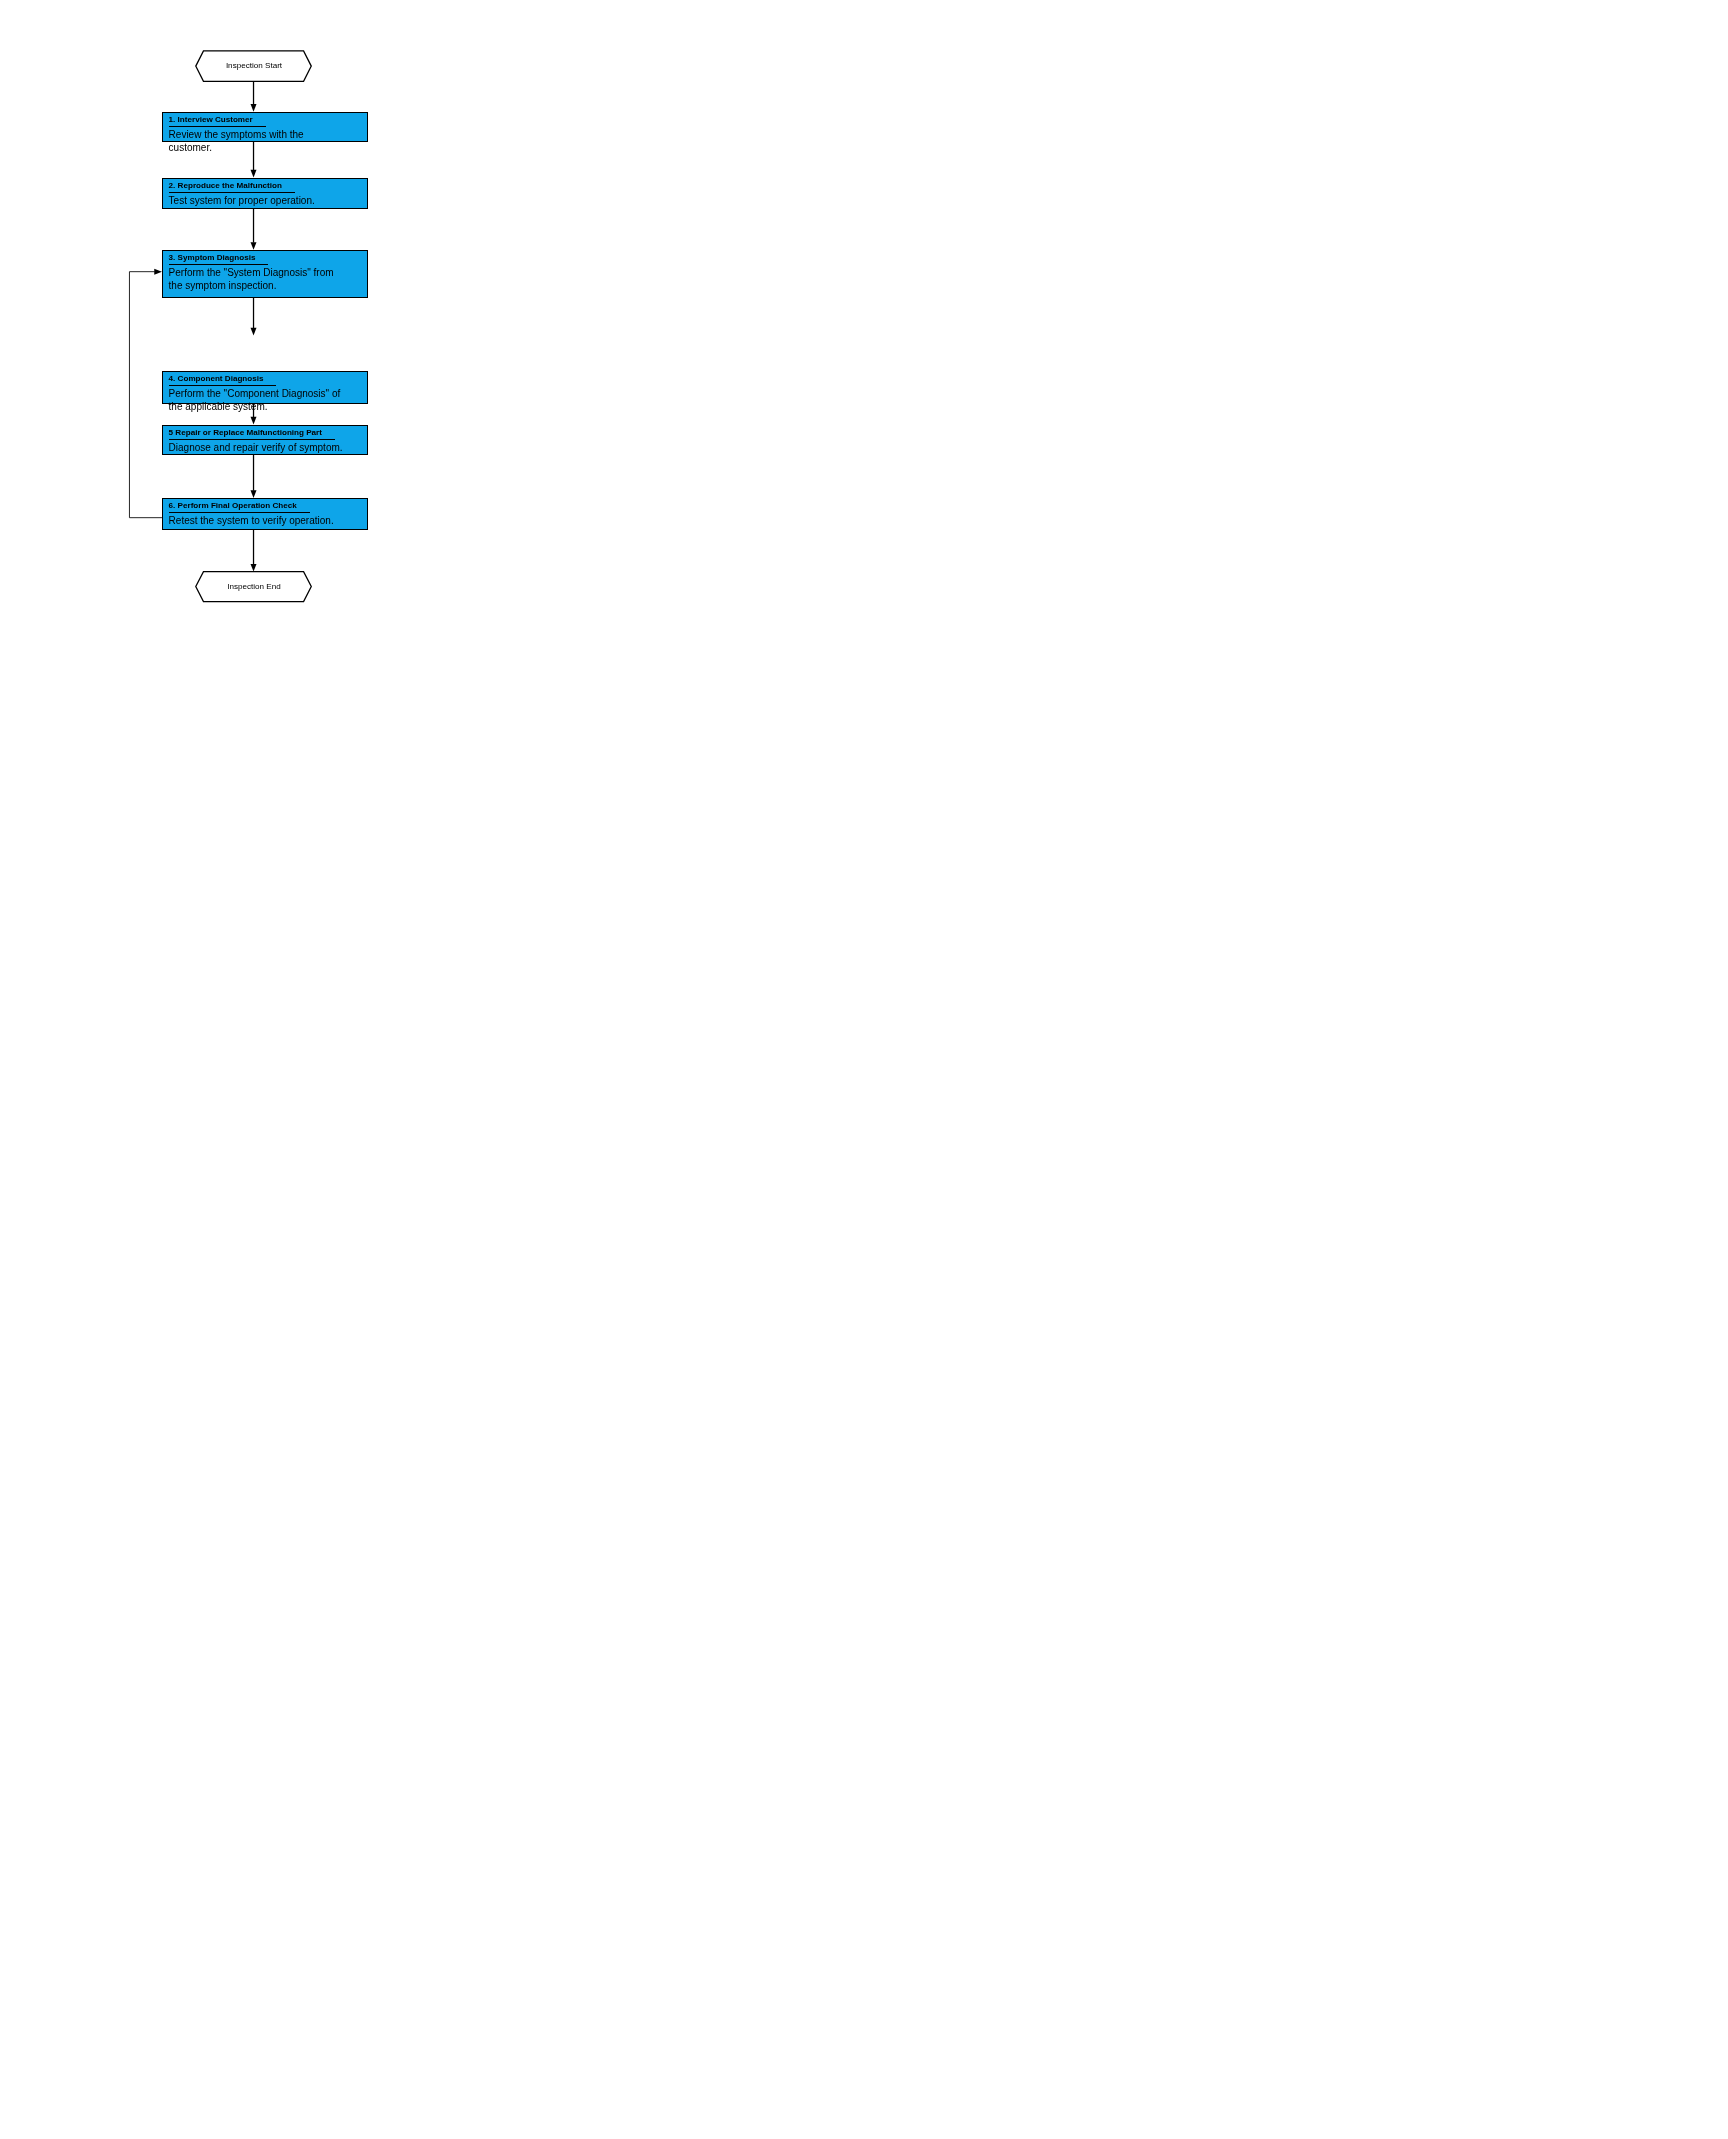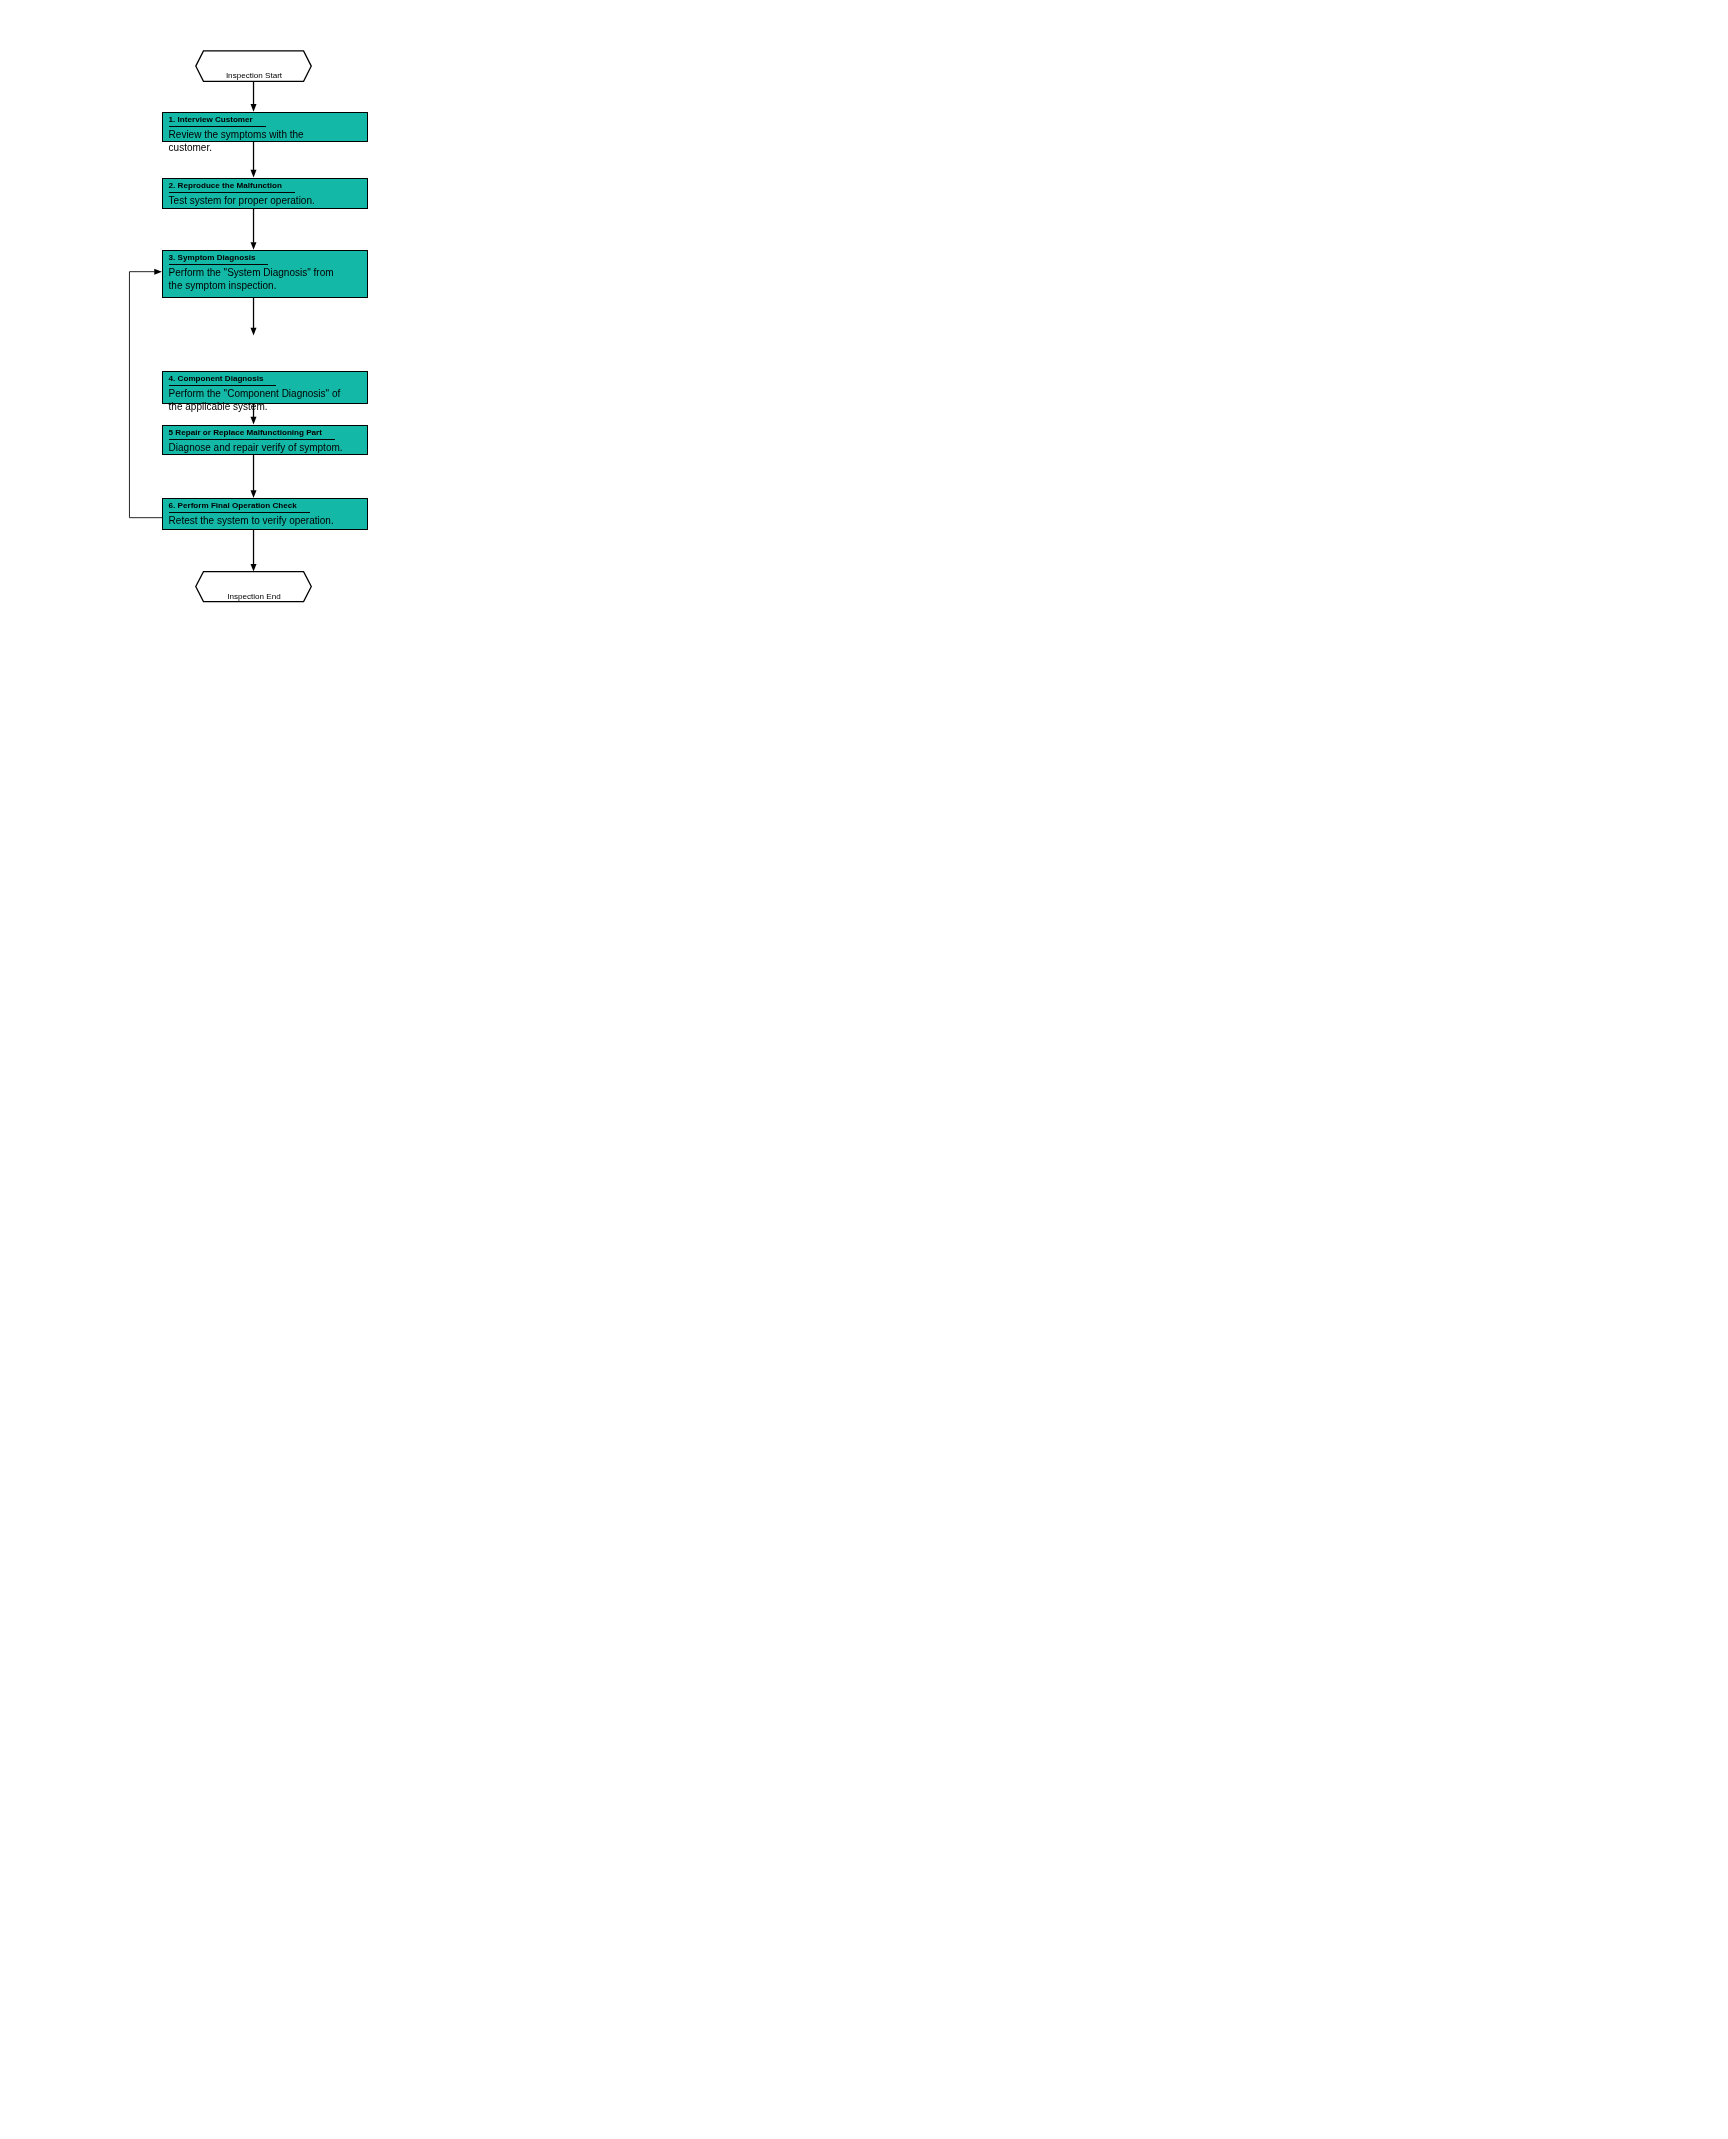--- a/index.html
+++ b/index.html
@@ -19,32 +19,32 @@
   svg.connectors {
     position: absolute;
     left: 0;
     top: 0;
     width: 531px;
     height: 661px;
   }
   .hex-label {
     position: absolute;
     display: flex;
-    align-items: flex-end;
+    align-items: center;
     justify-content: center;
     font-size: 8.1px;
     line-height: 1.2;
     text-align: center;
   }
   .step-box {
     position: absolute;
     left: 162px;
     width: 206px;
     box-sizing: border-box;
-    background: #14b8a6;
+    background: #0ea5e9;
     border: 0.9px solid #000000;
     border-top-width: 1.7px;
     border-bottom-width: 1.7px;
     padding: 2.1px 4.3px 0 5.6px;
   }
   .step-title {
     display: inline-block;
     font-weight: bold;
     font-size: 8.1px;
     line-height: 1.2;

